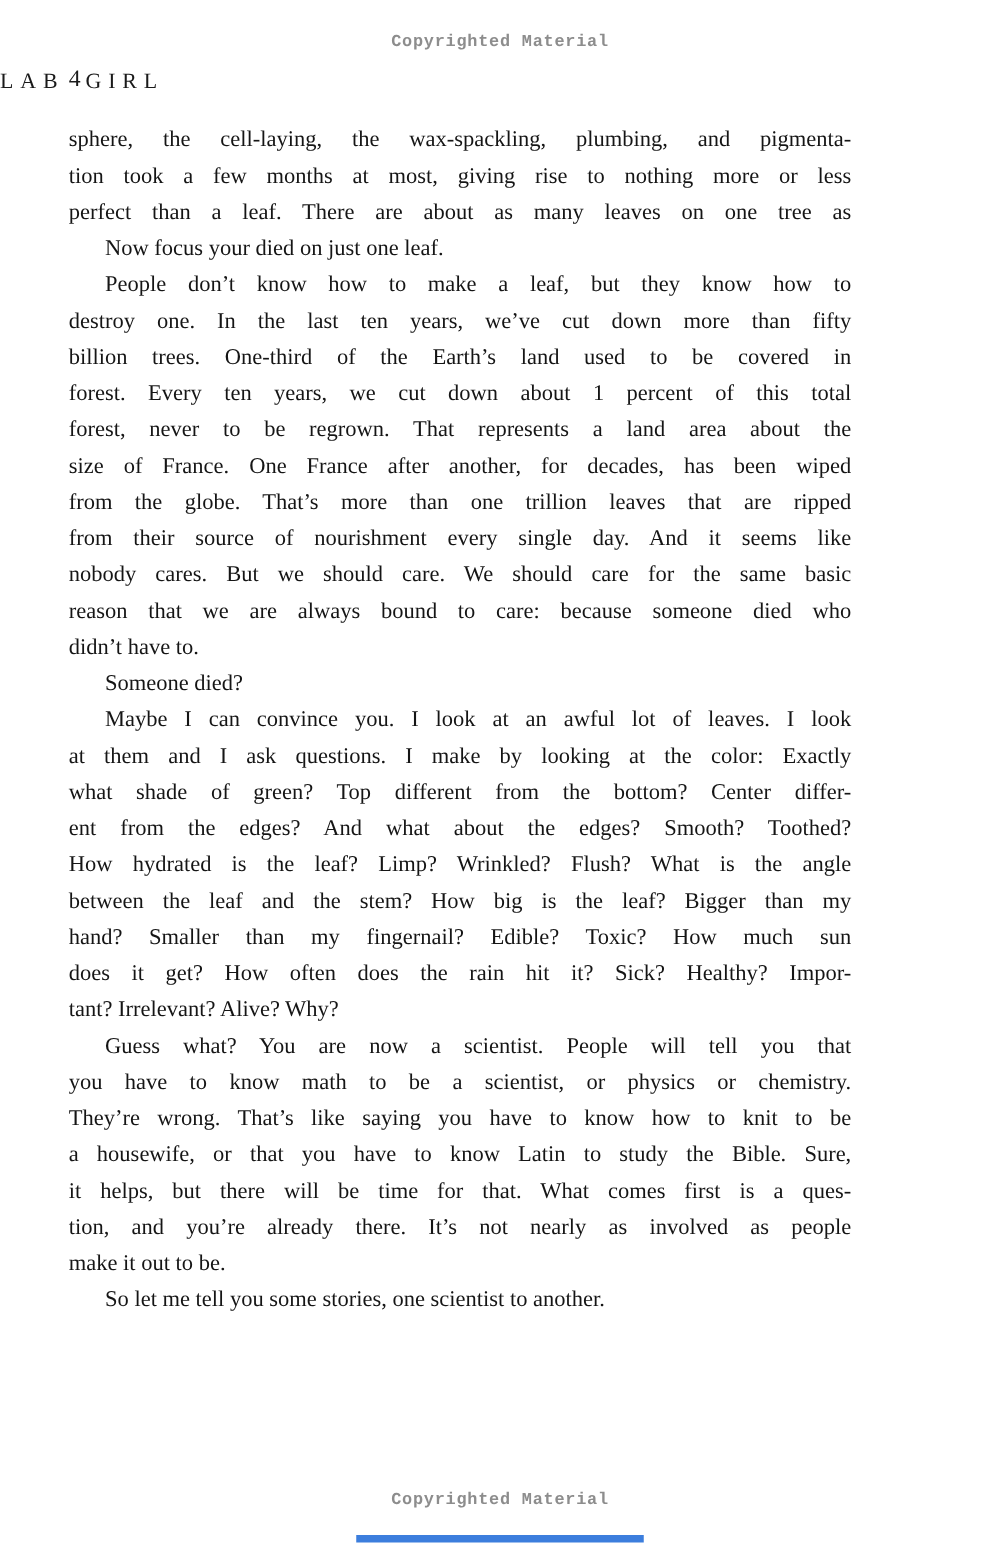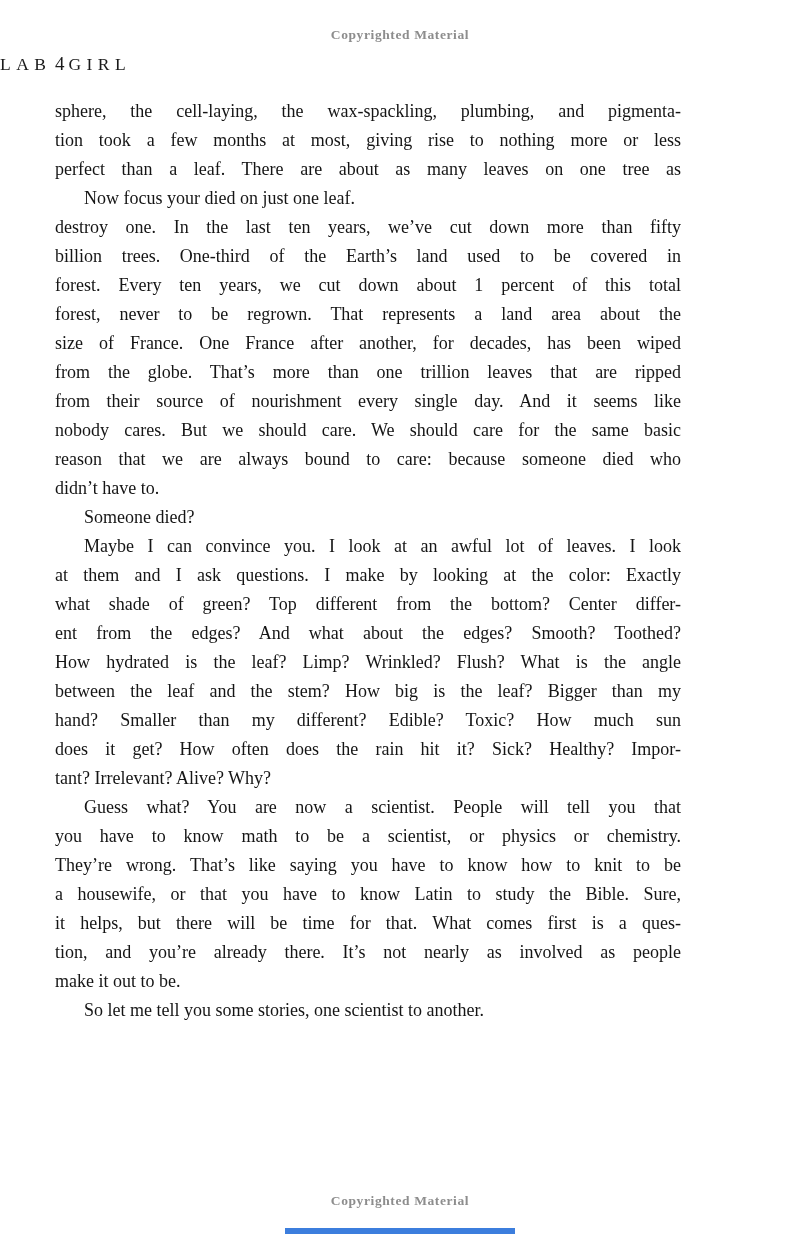--- a/index.html
+++ b/index.html
@@ -8,21 +8,21 @@
     width: 800px;
     height: 1235px;
     background: #ffffff;
     overflow: hidden;
     font-family: "Liberation Serif", "DejaVu Serif", serif;
   }
   .banner {
     position: absolute;
     left: 0; right: 0;
     text-align: center;
-    font-family: Liberation Serif, serif;
+    font-family: Liberation Mono, monospace;
     font-weight: bold;
     font-size: 13.5px;
     letter-spacing: 0.6px;
     color: #8d8d8d;
   }
   .banner.top { top: 27px; }
   .banner.bottom { top: 1193px; }
   .folio {
     position: absolute;
     left: 55px;
@@ -79,20 +79,21 @@
   <div class="body-text">
       <div class="para">
         <div class="line">sphere, the cell-laying, the wax-spackling, plumbing, and pigmenta-</div>
         <div class="line">tion took a few months at most, giving rise to nothing more or less</div>
         <div class="line">perfect than a leaf. There are about as many leaves on one tree as</div>
       </div>
       <div class="para">
         <div class="line last indent">Now focus your died on just one leaf.</div>
       </div>
       <div class="para">
+        <div class="line indent">People don’t know how to make a leaf, but they know how to</div>
         <div class="line">destroy one. In the last ten years, we’ve cut down more than fifty</div>
         <div class="line">billion trees. One-third of the Earth’s land used to be covered in</div>
         <div class="line">forest. Every ten years, we cut down about 1 percent of this total</div>
         <div class="line">forest, never to be regrown. That represents a land area about the</div>
         <div class="line">size of France. One France after another, for decades, has been wiped</div>
         <div class="line">from the globe. That’s more than one trillion leaves that are ripped</div>
         <div class="line">from their source of nourishment every single day. And it seems like</div>
         <div class="line">nobody cares. But we should care. We should care for the same basic</div>
         <div class="line">reason that we are always bound to care: because someone died who</div>
         <div class="line last">didn’t have to.</div>
@@ -100,21 +101,21 @@
       <div class="para">
         <div class="line last indent">Someone died?</div>
       </div>
       <div class="para">
         <div class="line indent">Maybe I can convince you. I look at an awful lot of leaves. I look</div>
         <div class="line">at them and I ask questions. I make by looking at the color: Exactly</div>
         <div class="line">what shade of green? Top different from the bottom? Center differ-</div>
         <div class="line">ent from the edges? And what about the edges? Smooth? Toothed?</div>
         <div class="line">How hydrated is the leaf? Limp? Wrinkled? Flush? What is the angle</div>
         <div class="line">between the leaf and the stem? How big is the leaf? Bigger than my</div>
-        <div class="line">hand? Smaller than my different? Edible? Toxic? How much sun</div>
+        <div class="line">hand? Smaller than my fingernail? Edible? Toxic? How much sun</div>
         <div class="line">does it get? How often does the rain hit it? Sick? Healthy? Impor-</div>
         <div class="line last">tant? Irrelevant? Alive? Why?</div>
       </div>
       <div class="para">
         <div class="line indent">Guess what? You are now a scientist. People will tell you that</div>
         <div class="line">you have to know math to be a scientist, or physics or chemistry.</div>
         <div class="line">They’re wrong. That’s like saying you have to know how to knit to be</div>
         <div class="line">a housewife, or that you have to know Latin to study the Bible. Sure,</div>
         <div class="line">it helps, but there will be time for that. What comes first is a ques-</div>
         <div class="line">tion, and you’re already there. It’s not nearly as involved as people</div>

